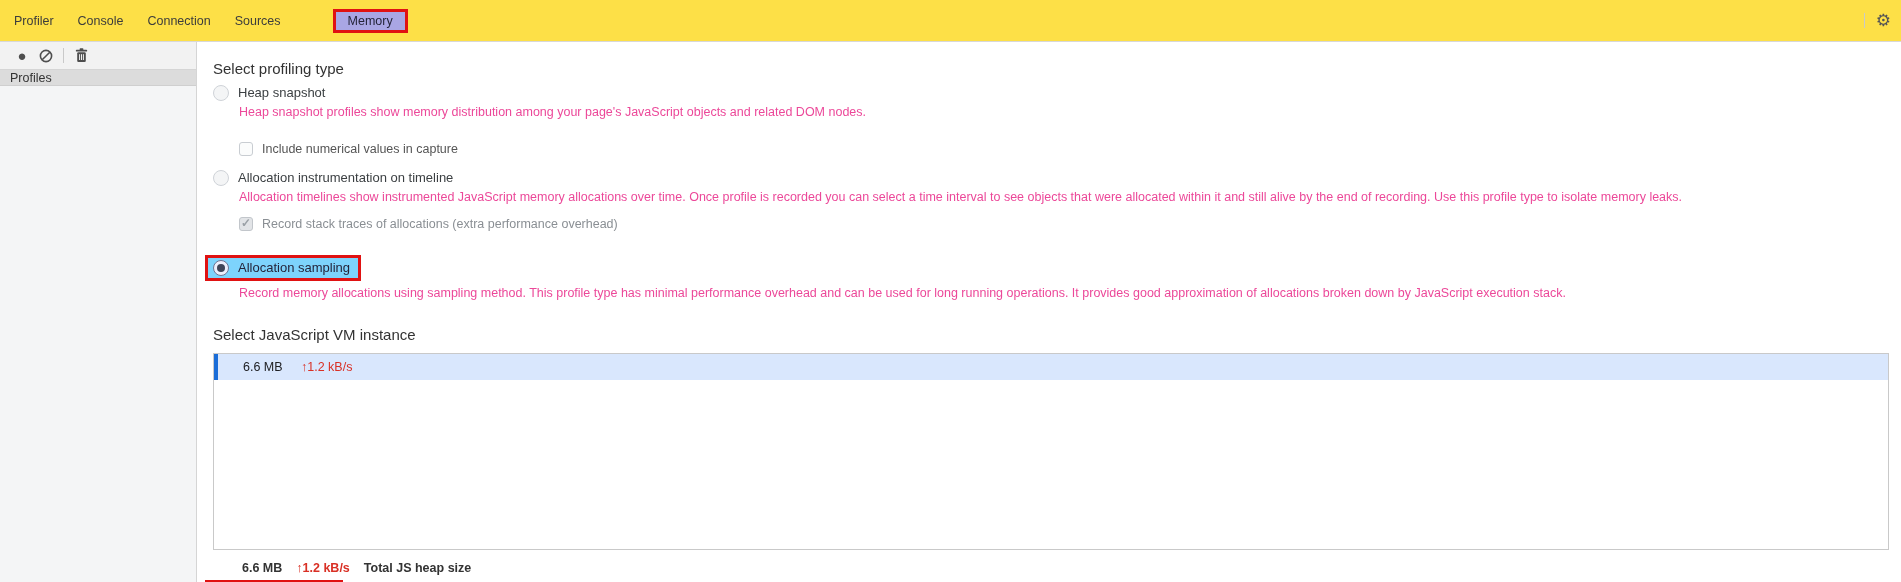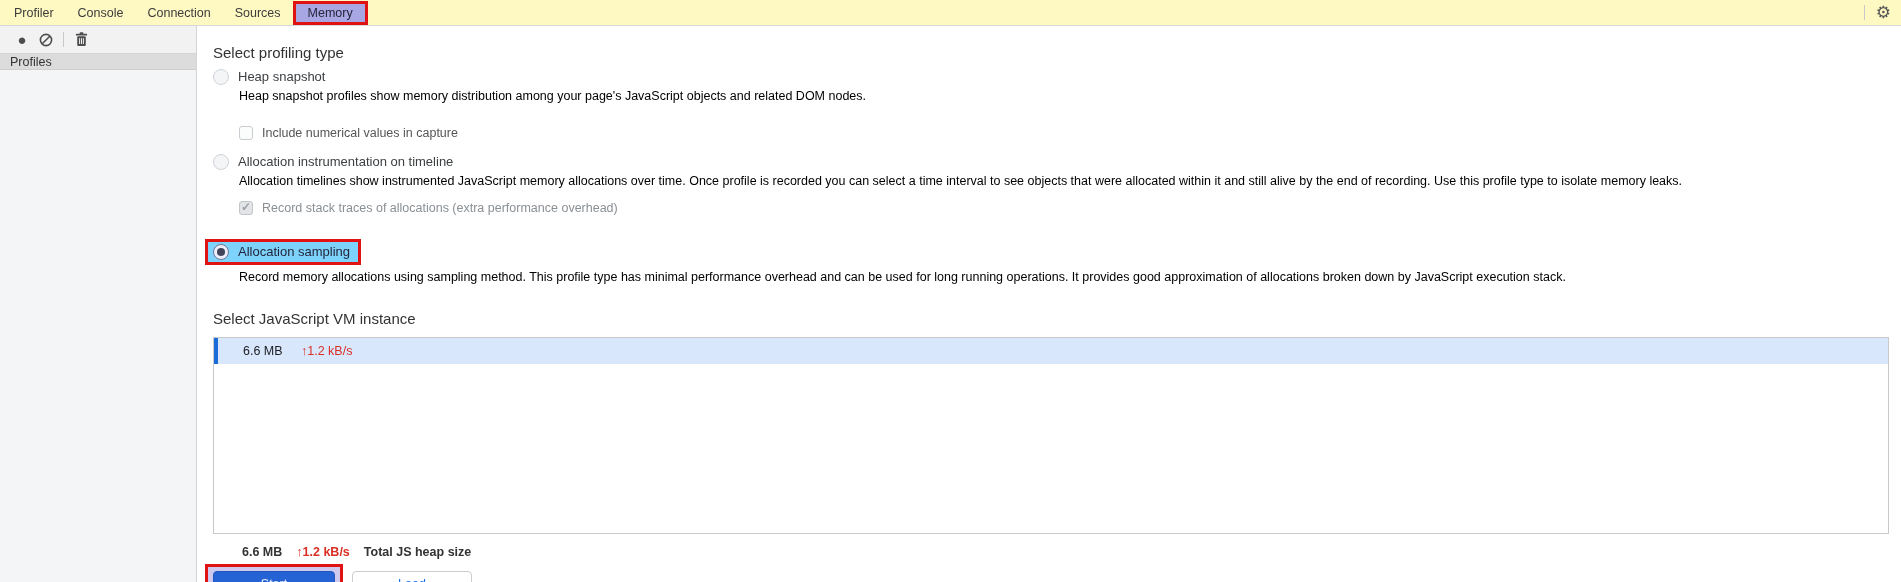--- a/index.html
+++ b/index.html
@@ -8,22 +8,22 @@
     width: 1901px; height: 582px;
     background: #ffffff;
     font-family: "Liberation Sans", sans-serif;
     font-size: 13px;
     color: #333;
     overflow: hidden;
   }
 
   
   .tabbar {
-    height: 26px;
-    background: #fef9c3;
+    height: 42px;
+    background: #fde047;
     border-bottom: 1px solid #d8d8d8;
     display: flex;
     align-items: center;
     padding-left: 2px;
   }
   .tab {
     padding: 0 12px;
     height: 26px;
     display: flex;
     align-items: center;
@@ -31,20 +31,21 @@
     color: #3c3c3c;
     cursor: default;
     white-space: nowrap;
   }
   .tab-annotated {
     border: 3px solid #e01212;
     background: #a9a6e4;
     height: 24px;
     margin-top: 1px;
     display: flex;
+    margin-left: 40px;
   }
   .tab-annotated .tab { height: 18px; color: #24243a; }
   .tabbar-right {
     margin-left: auto;
     display: flex;
     align-items: center;
     padding-right: 10px;
   }
   .vsep {
     width: 1px; height: 15px;
@@ -119,21 +120,21 @@
     margin-top: 4px;
   }
   .option-label {
     font-size: 13px;
     font-weight: 500;
     color: #3c4043;
   }
   .option-desc {
     margin: 4px 0 0 26px;
     font-size: 12.5px;
-    color: #000000;
+    color: #ec4899;
   }
   .sub-checkbox {
     margin: 23px 0 10px 26px;
     display: flex;
     align-items: center;
     gap: 9px;
     font-size: 12.5px;
     color: #555;
   }
   .sub-checkbox.disabled { color: #8a8f94; margin-top: 13px; }

